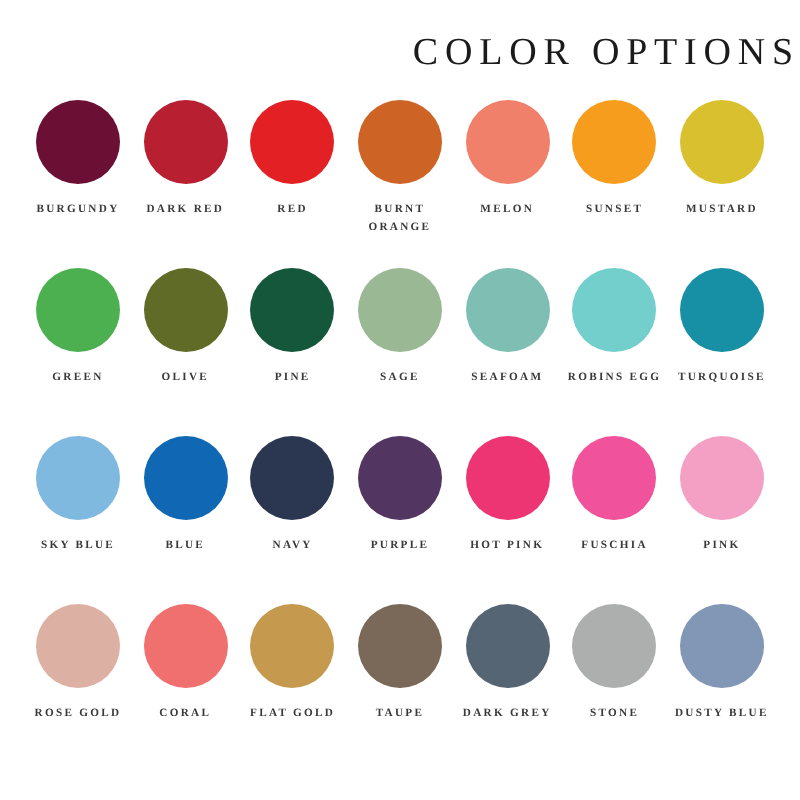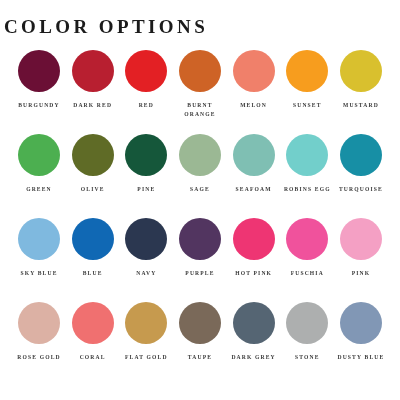--- a/index.html
+++ b/index.html
@@ -15,24 +15,24 @@
     overflow: hidden;
   }
   .page {
     position: relative;
     width: 400px;
     height: 400px;
     box-sizing: border-box;
     background: #ffffff;
   }
   .title {
-    text-align: left;
+    text-align: right;
     font-family: "Liberation Serif", "DejaVu Serif", serif;
     font-size: 19px;
-    font-weight: 700;
+    font-weight: 400;
     letter-spacing: 3.4px;
     color: #1b1b1b;
     padding-top: 16px;
     padding-left: 4px;
     line-height: 22px;
     white-space: nowrap;
   }
   .grid {
     margin-top: 12px;
     padding: 0 14px;

